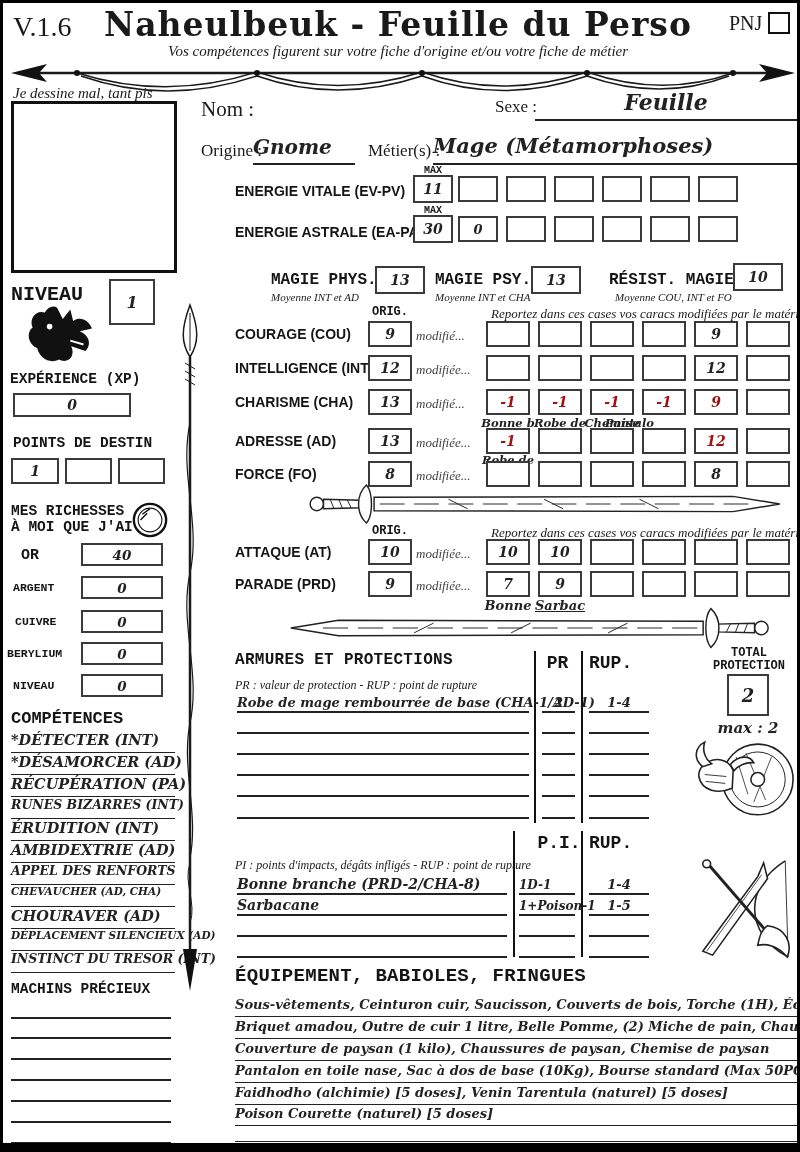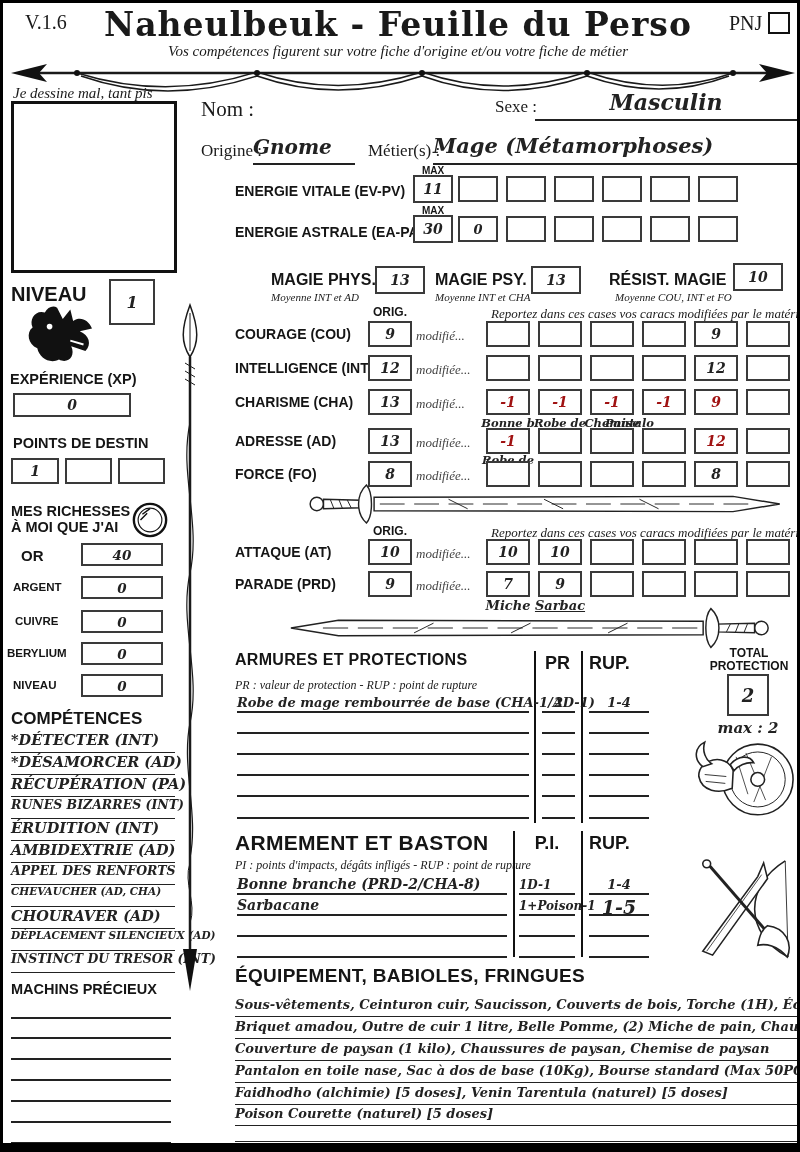--- a/index.html
+++ b/index.html
@@ -1,19 +1,19 @@
 <!DOCTYPE html>
 <html><head>
 <meta charset="utf-8">
 <style>
   html,body{margin:0;padding:0;background:#888;}
   .sheet{position:relative;width:800px;height:1152px;margin:0 auto;background:#fff;
          border:3px solid #000;box-sizing:border-box;overflow:hidden;color:#1a1a1a;}
   .abs{position:absolute;}
-  .sans{font-family:Liberation Sans, sans-serif;font-weight:bold;color:#151515;}
+  .sans{font-family:Liberation Mono, monospace;font-weight:bold;color:#151515;}
   .serif{font-family:"Liberation Serif",serif;color:#1a1a1a;}
   .it{font-style:italic;}
   .hand{font-family:"DejaVu Serif",serif;font-style:italic;font-weight:bold;color:#222;}
   .red{color:#a01212;}
   .nowrap{white-space:nowrap;}
   .ctr{text-align:center;}
   .box{position:absolute;border:2px solid #3a3a3a;background:#fff;display:flex;
        align-items:center;justify-content:center;box-sizing:border-box;}
   .uline{position:absolute;border-bottom:2px solid #222;box-sizing:border-box;}
   .vline{position:absolute;width:2px;background:#111;}
@@ -30,21 +30,21 @@
   .sk-lg{font-size:14.5px;}.sk-md{font-size:12.5px;}.sk-sm{font-size:10.5px;}
   .eqline{position:absolute;left:232px;width:563px;border-bottom:1.5px solid #222;
           font-size:13px;white-space:nowrap;}
   svg{display:block;}
 </style>
 </head>
 <body>
 
 <div class="sheet">
 
-  <div class="abs serif" style="left:10px;top:8px;font-size:20px;margin-left:12px;">V.1.6</div>
+  <div class="abs serif" style="left:10px;top:8px;font-size:28px;">V.1.6</div>
   <div class="abs serif ctr" style="left:100px;top:2px;width:590px;font-size:33px;font-weight:bold;letter-spacing:1px;font-family:'DejaVu Serif',serif;">Naheulbeuk - Feuille du Perso</div>
   <div class="abs serif it ctr" style="left:100px;top:40px;width:590px;font-size:15px;">Vos compétences figurent sur votre fiche d'origine et/ou votre fiche de métier</div>
   <div class="abs serif" style="left:726px;top:9px;font-size:20px;">PNJ</div>
   <div class="abs" style="left:765px;top:9px;width:18px;height:18px;border:2px solid #111;"></div>
 
   <div class="abs" style="left:4px;top:56px;">
     <svg width="792" height="34" viewBox="0 0 792 34" fill="none" stroke="#1a1a1a" stroke-width="1.5">
       <line x1="28" y1="14" x2="764" y2="14" stroke-width="2.5"></line>
       <path d="M4,14 L40,5 L32,14 L40,23 Z" fill="#111" stroke="none"></path>
       <path d="M788,14 L752,5 L760,14 L752,23 Z" fill="#111" stroke="none"></path>
@@ -151,21 +151,21 @@
       <path d="M14,60 L24,66 M14,68 L24,74 M14,76 L24,82" stroke-width="1"></path>
       <path d="M19,120 C8,170 30,220 19,270 C8,320 30,370 19,420 C10,465 28,510 19,555" stroke-width="1.2"></path>
       <path d="M19,560 C12,580 26,600 19,620" stroke-width="1"></path>
       <path d="M19,688 L12,646 L26,646 Z" fill="#111" stroke="none"></path>
     </svg>
   </div>
 
   <div class="abs serif" style="left:198px;top:94px;font-size:21px;">Nom :</div>
   <div class="abs serif" style="left:492px;top:94px;font-size:17px;">Sexe :</div>
   <div class="uline ctr" style="left:532px;top:86px;width:262px;height:32px;">
-    <span class="hand nowrap" style="font-size:22px;">Masculin</span>
+    <span class="hand nowrap" style="font-size:22px;">Feuille</span>
   </div>
   <div class="abs serif" style="left:198px;top:138px;font-size:17px;">Origine :</div>
   <div class="uline" style="left:250px;top:132px;width:102px;height:30px;">
     <span class="hand nowrap" style="font-size:20px;">Gnome</span>
   </div>
   <div class="abs serif" style="left:365px;top:138px;font-size:17px;">Métier(s) :</div>
   <div class="uline" style="left:430px;top:130px;width:364px;height:32px;">
     <span class="hand nowrap" style="font-size:21px;">Mage (Métamorphoses)</span>
   </div>
 
@@ -418,21 +418,21 @@
     </div>
   <div class="box mbox mc3" style="top:568px;">
       <span class="hand" style="font-size:14px;"></span>
     </div>
   <div class="box mbox mc4" style="top:568px;">
       <span class="hand" style="font-size:14px;"></span>
     </div>
   <div class="box mbox mc5" style="top:568px;">
       <span class="hand" style="font-size:14px;"></span>
     </div>
-  <div class="msub hand" style="left:477px;top:595px;font-size:13px;">Miche</div>
+  <div class="msub hand" style="left:477px;top:595px;font-size:13px;">Bonne</div>
   <div class="msub hand" style="left:529px;top:595px;font-size:13px;text-decoration:underline;">Sarbac</div>
 
   <div class="abs" style="left:285px;top:602px;transform:scaleX(-1);">
     <svg width="485" height="46" viewBox="0 0 500 44" fill="#fff" stroke="#222" stroke-width="1.5">
       <circle cx="12" cy="22" r="7"></circle>
       <path d="M19,17 L58,18 L58,26 L19,27 Z"></path>
       <path d="M26,17 L30,27 M35,17 L39,27 M44,18 L48,26" fill="none" stroke-width="1"></path>
       <path d="M64,2 C53,12 53,32 64,42 C71,34 71,10 64,2 Z"></path>
       <path d="M72,15 L448,14 L497,22 L448,30 L72,29 Z"></path>
       <line x1="78" y1="22" x2="470" y2="22" stroke-width="1" stroke-dasharray="26 10"></line>
@@ -480,34 +480,33 @@
       <circle cx="70" cy="45" r="28" stroke-width="1"></circle>
       <path d="M48,22 L60,60 M58,18 L78,66 M84,22 L66,68" stroke-width="0.8" fill="none"></path>
       <circle cx="70" cy="45" r="7"></circle>
       <path d="M10,42 C9,24 38,17 45,36 L44,54 C30,60 13,57 10,42 Z"></path>
       <path d="M14,32 C4,24 6,12 16,7 C13,16 17,25 23,29 Z"></path>
       <path d="M42,30 C50,20 62,20 66,28 C58,27 50,31 46,36 Z"></path>
       <path d="M16,40 L38,42 M17,47 L37,49" stroke-width="0.9" fill="none"></path>
     </svg>
   </div>
 
-  <div class="abs sans" style="left:232px;top:828px;font-size:21px;letter-spacing:0.3px;">ARMEMENT ET BASTON</div>
   <div class="abs serif it" style="left:232px;top:855px;font-size:12px;">PI : points d'impacts, dégâts infligés - RUP : point de rupture</div>
   <div class="vline" style="left:510px;top:828px;height:126px;"></div>
   <div class="vline" style="left:578px;top:828px;height:126px;"></div>
-  <div class="abs sans ctr" style="left:510px;top:830px;width:68px;font-size:18px;">P.I.</div>
+  <div class="abs sans ctr" style="left:510px;top:830px;width:92px;font-size:18px;">P.I.</div>
   <div class="abs sans" style="left:586px;top:830px;font-size:18px;">RUP.</div>
 
   <div class="uline" style="left:234px;top:872px;width:270px;height:20px;"><span class="hand nowrap" style="font-size:14px;">Bonne branche (PRD-2/CHA-8)</span></div>
   <div class="uline" style="left:516px;top:872px;width:56px;height:20px;"><span class="hand nowrap" style="font-size:12px;">1D-1</span></div>
   <div class="uline ctr" style="left:586px;top:872px;width:60px;height:20px;"><span class="hand" style="font-size:13px;">1-4</span></div>
 
   <div class="uline" style="left:234px;top:893px;width:270px;height:20px;"><span class="hand nowrap" style="font-size:14px;">Sarbacane</span></div>
   <div class="uline" style="left:516px;top:893px;width:56px;height:20px;"><span class="hand nowrap" style="font-size:12px;">1+Poison-1</span></div>
-  <div class="uline ctr" style="left:586px;top:893px;width:60px;height:20px;"><span class="hand" style="font-size:19px;">1-5</span></div>
+  <div class="uline ctr" style="left:586px;top:893px;width:60px;height:20px;"><span class="hand" style="font-size:13px;">1-5</span></div>
 
   <div class="uline" style="left:234px;top:914px;width:270px;height:20px;"><span class="hand"></span></div>
   <div class="uline" style="left:516px;top:914px;width:56px;height:20px;"></div>
   <div class="uline" style="left:586px;top:914px;width:60px;height:20px;"></div>
   <div class="uline" style="left:234px;top:935px;width:270px;height:20px;"><span class="hand"></span></div>
   <div class="uline" style="left:516px;top:935px;width:56px;height:20px;"></div>
   <div class="uline" style="left:586px;top:935px;width:60px;height:20px;"></div>
 
   <div class="abs" style="left:688px;top:852px;">
     <svg width="106" height="108" viewBox="0 0 108 110" fill="#fff" stroke="#222" stroke-width="1.6">

